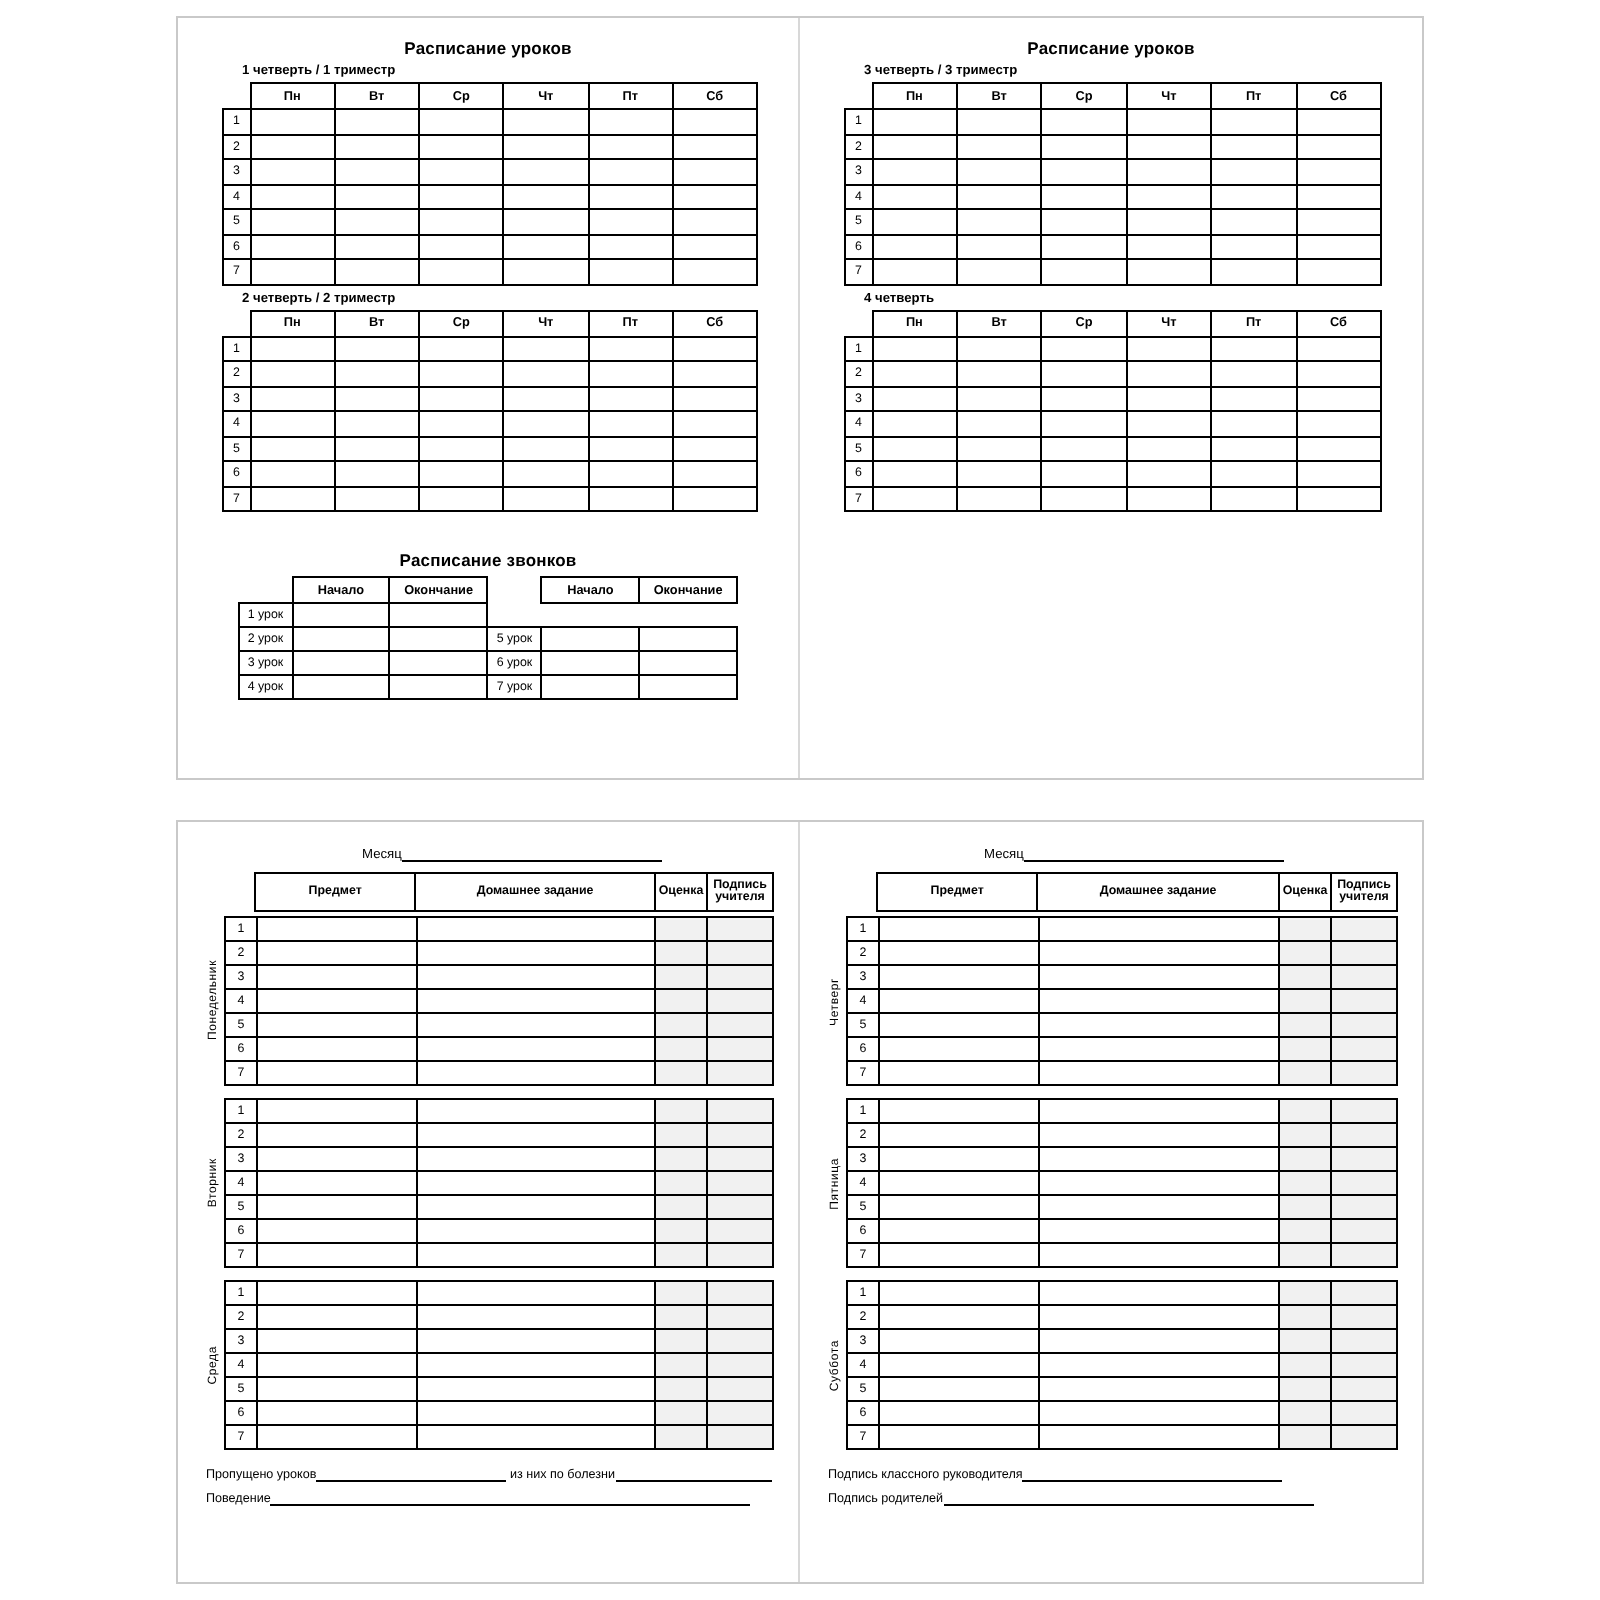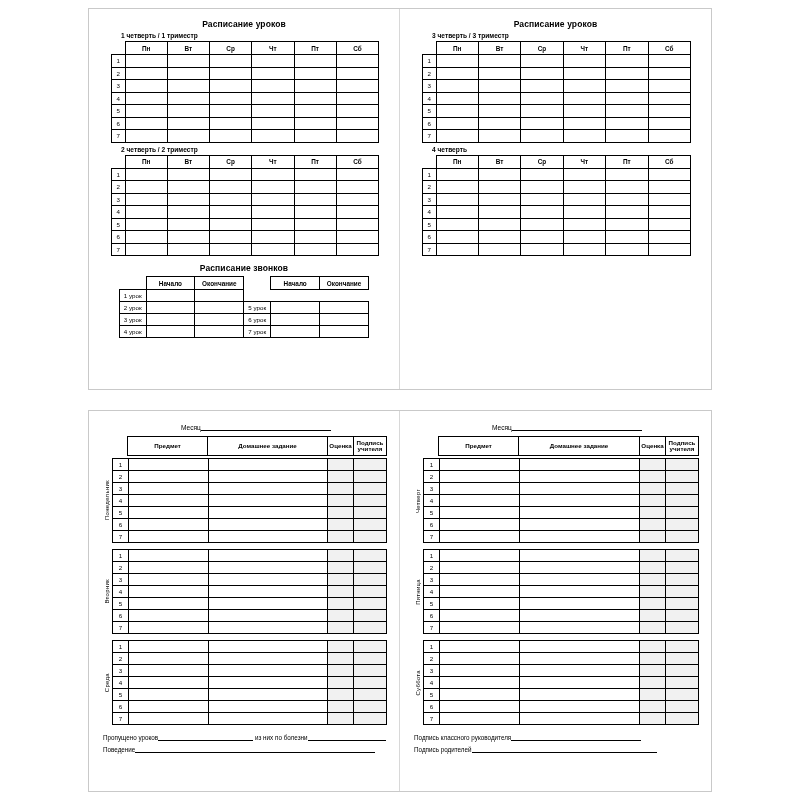--- a/index.html
+++ b/index.html
@@ -80,21 +80,21 @@
     font-size: 6.4px;
   }
   .rownum {
     width: 13px;
     text-align: center;
     font-size: 6px;
   }
   .noborder-cell { border: none !important; background: transparent !important; }
 
   .sched-wrap { padding: 0 8px 0 10px; }
-  .bells-wrap { padding: 0 18px; margin-top: 7px; }
+  .bells-wrap { padding: 0 18px; margin-top: 19px; }
   .bells-wrap table.grid td { height: 11px; }
   .lbl-cell { width: 26px; font-size: 5.6px; text-align: center; }
 
   .vac-wrap { padding: 0 18px; margin-top: 7px; }
 
   
   .month-line {
     font-size: 6.6px;
     margin: 4px 0 5px 0;
     padding-left: 80px;

